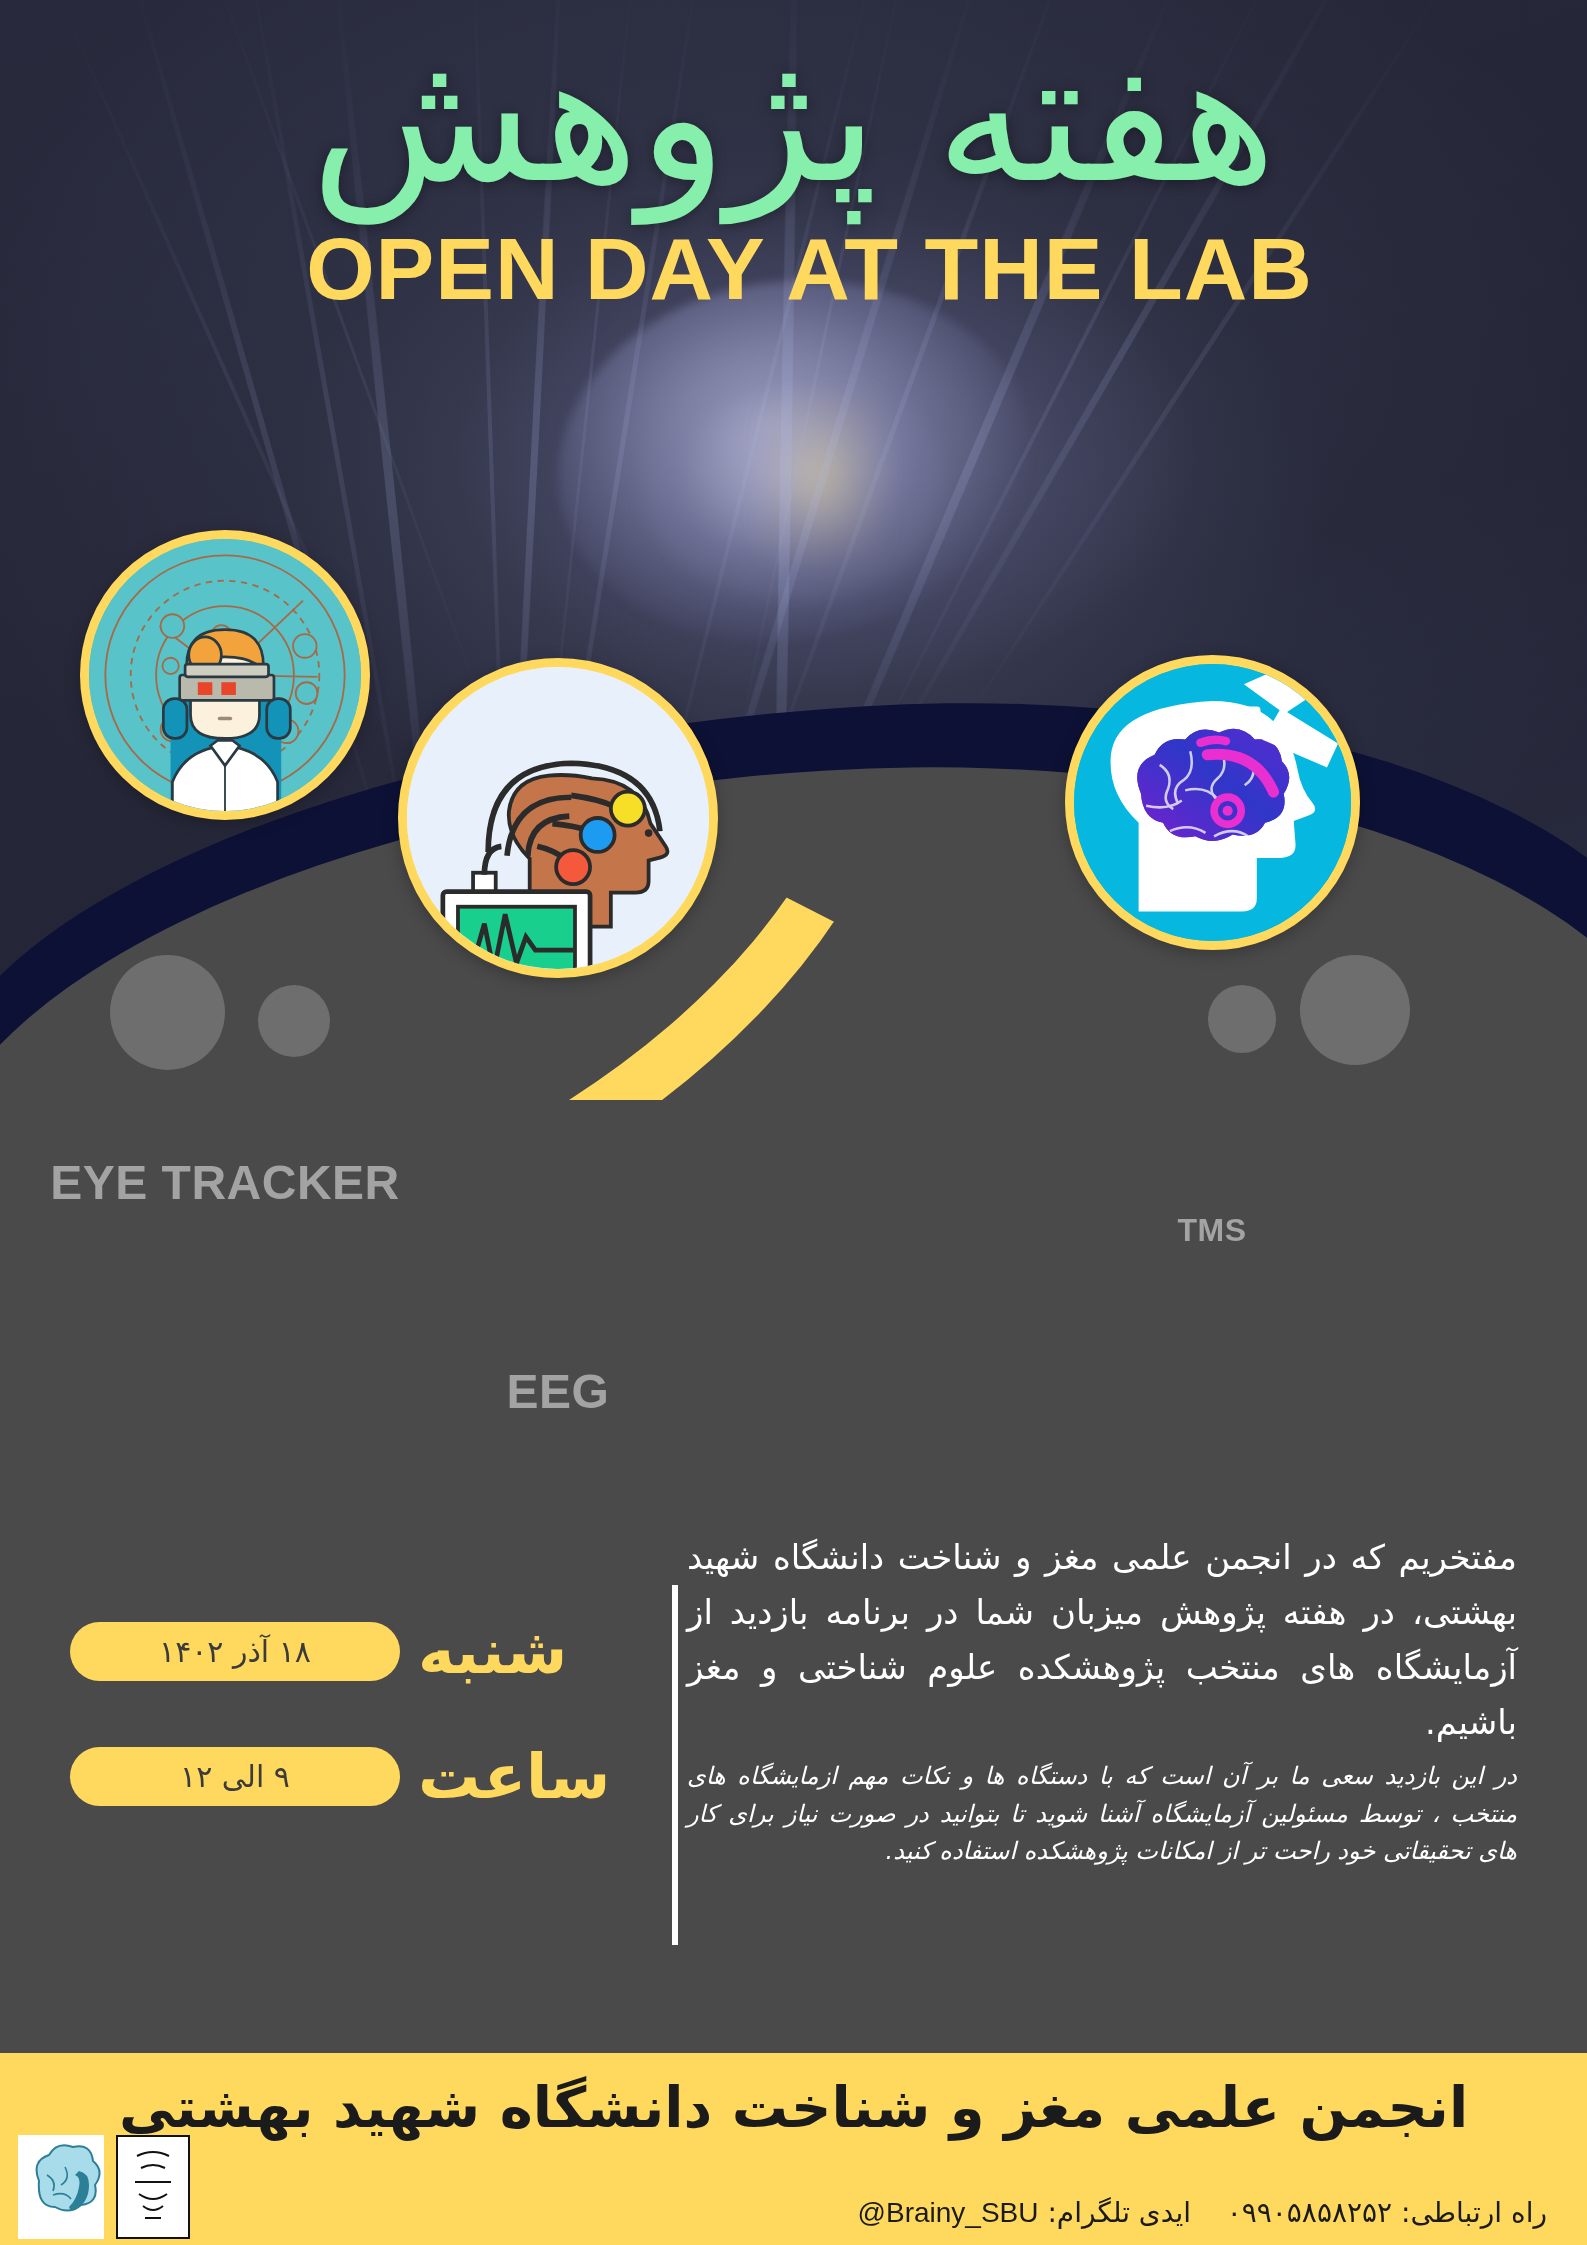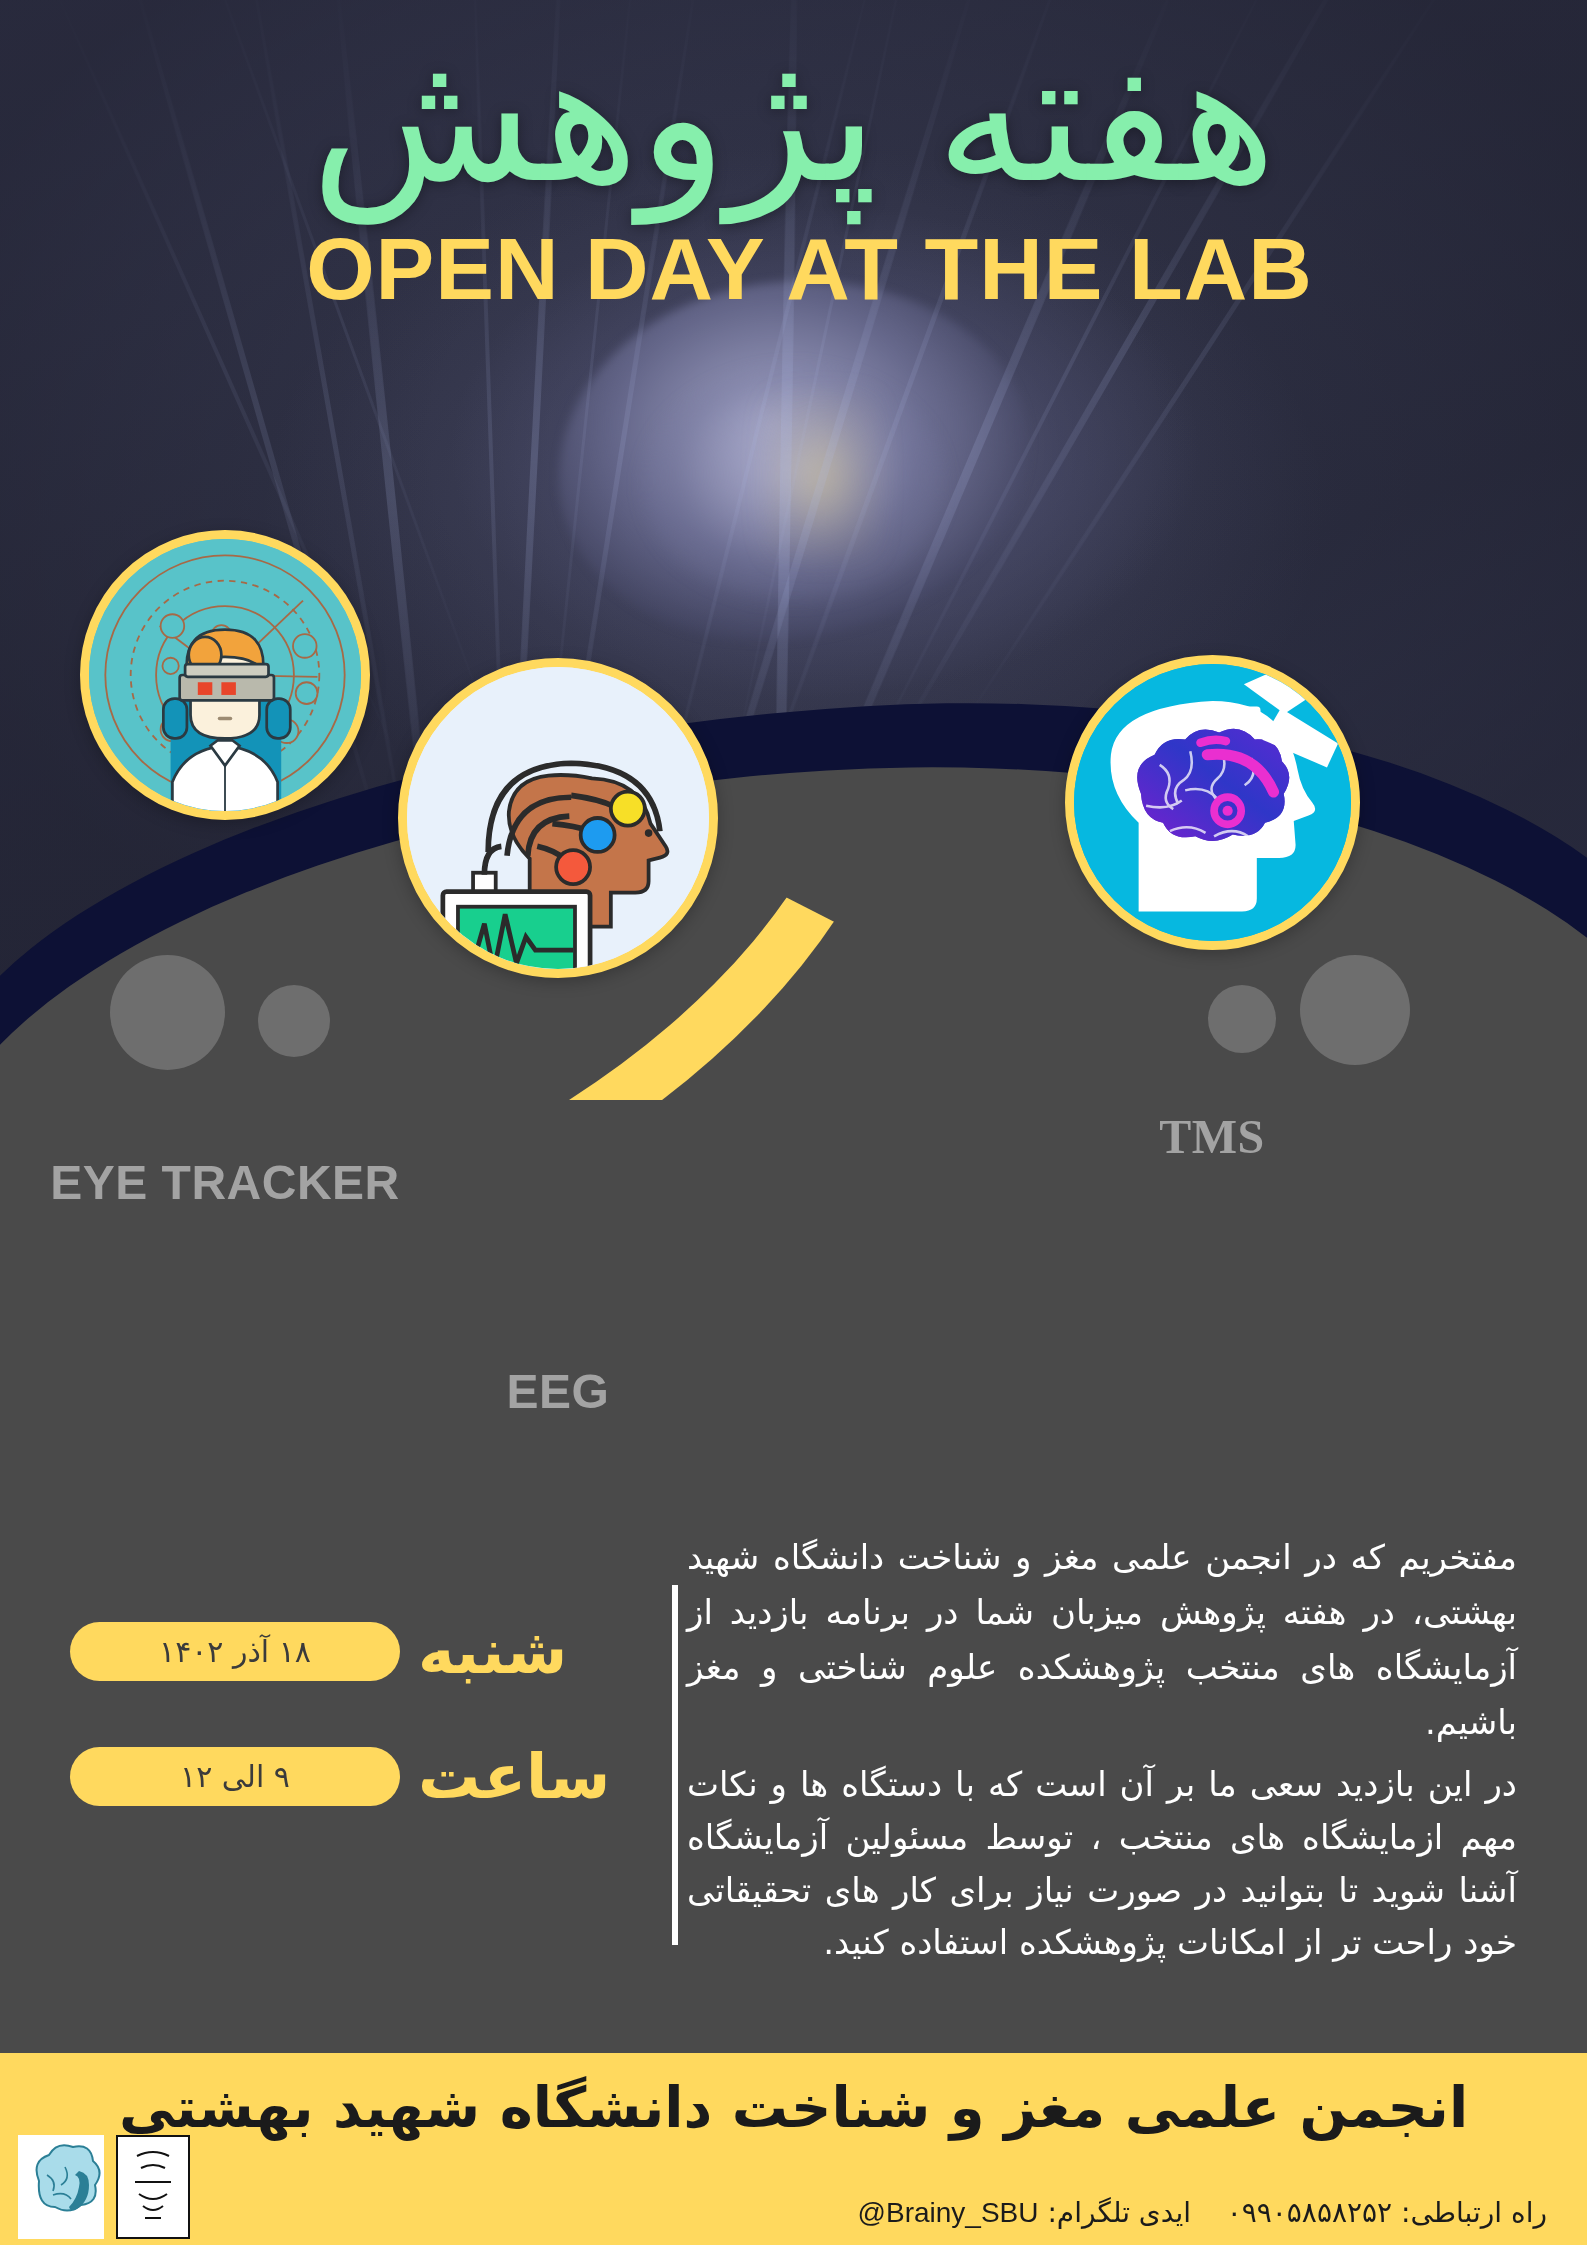--- a/index.html
+++ b/index.html
@@ -110,21 +110,21 @@
 
   
   .body-text{
     position:absolute;right:70px;top:1530px;width:830px;
     color:#ffffff;direction:rtl;text-align:justify;
     font-family:"DejaVu Sans","Liberation Sans",sans-serif;
     z-index:5;
   }
   .body-text p{margin:0 0 8px 0;}
   .p1{font-size:34px;line-height:1.62;}
-  .p2{font-size:34px;line-height:1.55;}
+  .p2{font-size:24px;line-height:1.55;font-style:italic;}
 
   .divider{
     position:absolute;left:672px;top:1585px;width:6px;height:360px;background:#ffffff;z-index:5;
   }
 
   
   .dt-row{position:absolute;display:flex;align-items:center;gap:18px;z-index:5;direction:rtl;}
   .dt-key{
     color:#ffd95e;font-size:62px;font-weight:700;direction:rtl;
     font-family:"DejaVu Sans","Liberation Sans",sans-serif;white-space:nowrap;
@@ -313,21 +313,21 @@
         <circle cx="120" cy="88" r="6" fill="#ea2fd0"></circle>
       </g>
 
       <g fill="#ffffff">
         <path d="M184 22 l40-18 l28 34 l-24 16 z"></path>
         <path d="M224 48 l62 38 l-12 26 l-70-30 z"></path>
         <rect x="182" y="46" width="20" height="16" rx="4"></rect>
       </g>
     </svg>
   </div>
-  <div class="circ-label" style="left:1062px;top:1109px;width:300px;font-size:48px;font-family:Liberation Serif, serif;">TMS</div>
+  <div class="circ-label" style="left:1062px;top:1212px;width:300px;font-size:32px;">TMS</div>
 
   <div class="body-text">
     <p class="p1">مفتخریم که در انجمن علمی مغز و شناخت دانشگاه شهید بهشتی، در هفته پژوهش میزبان شما در برنامه بازدید از آزمایشگاه های منتخب پژوهشکده علوم شناختی و مغز  باشیم.</p>
     <p class="p2">در این بازدید سعی ما بر آن است که با دستگاه ها و نکات مهم ازمایشگاه های منتخب ، توسط مسئولین آزمایشگاه آشنا شوید تا بتوانید در صورت نیاز برای کار های تحقیقاتی خود راحت تر از امکانات پژوهشکده استفاده کنید.</p>
   </div>
 
   <div class="divider"></div>
 
   <div class="dt-row" style="left:70px;top:1615px;">
     <span class="dt-key">شنبه</span>

